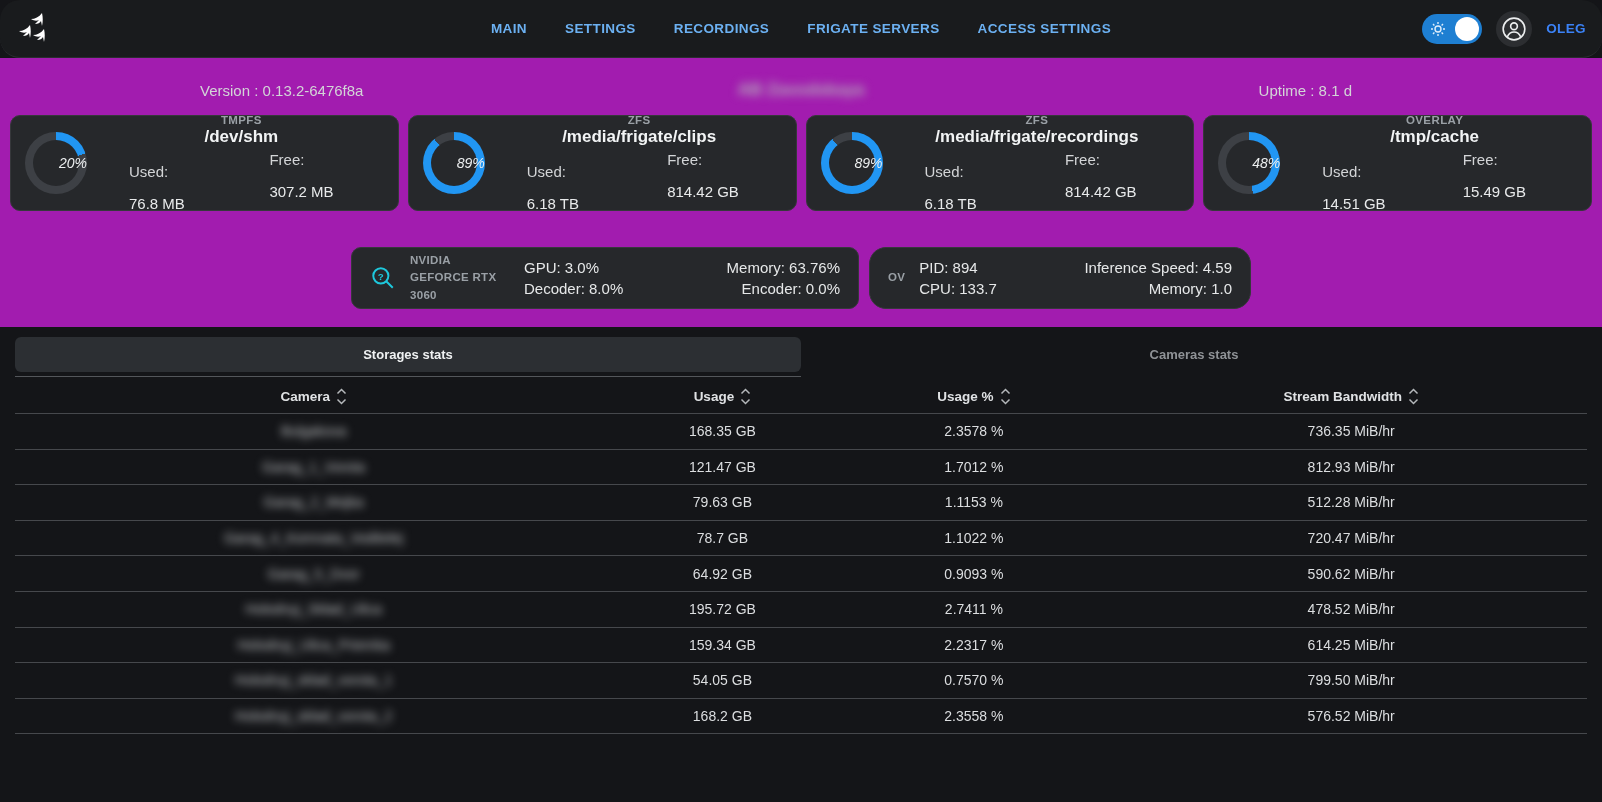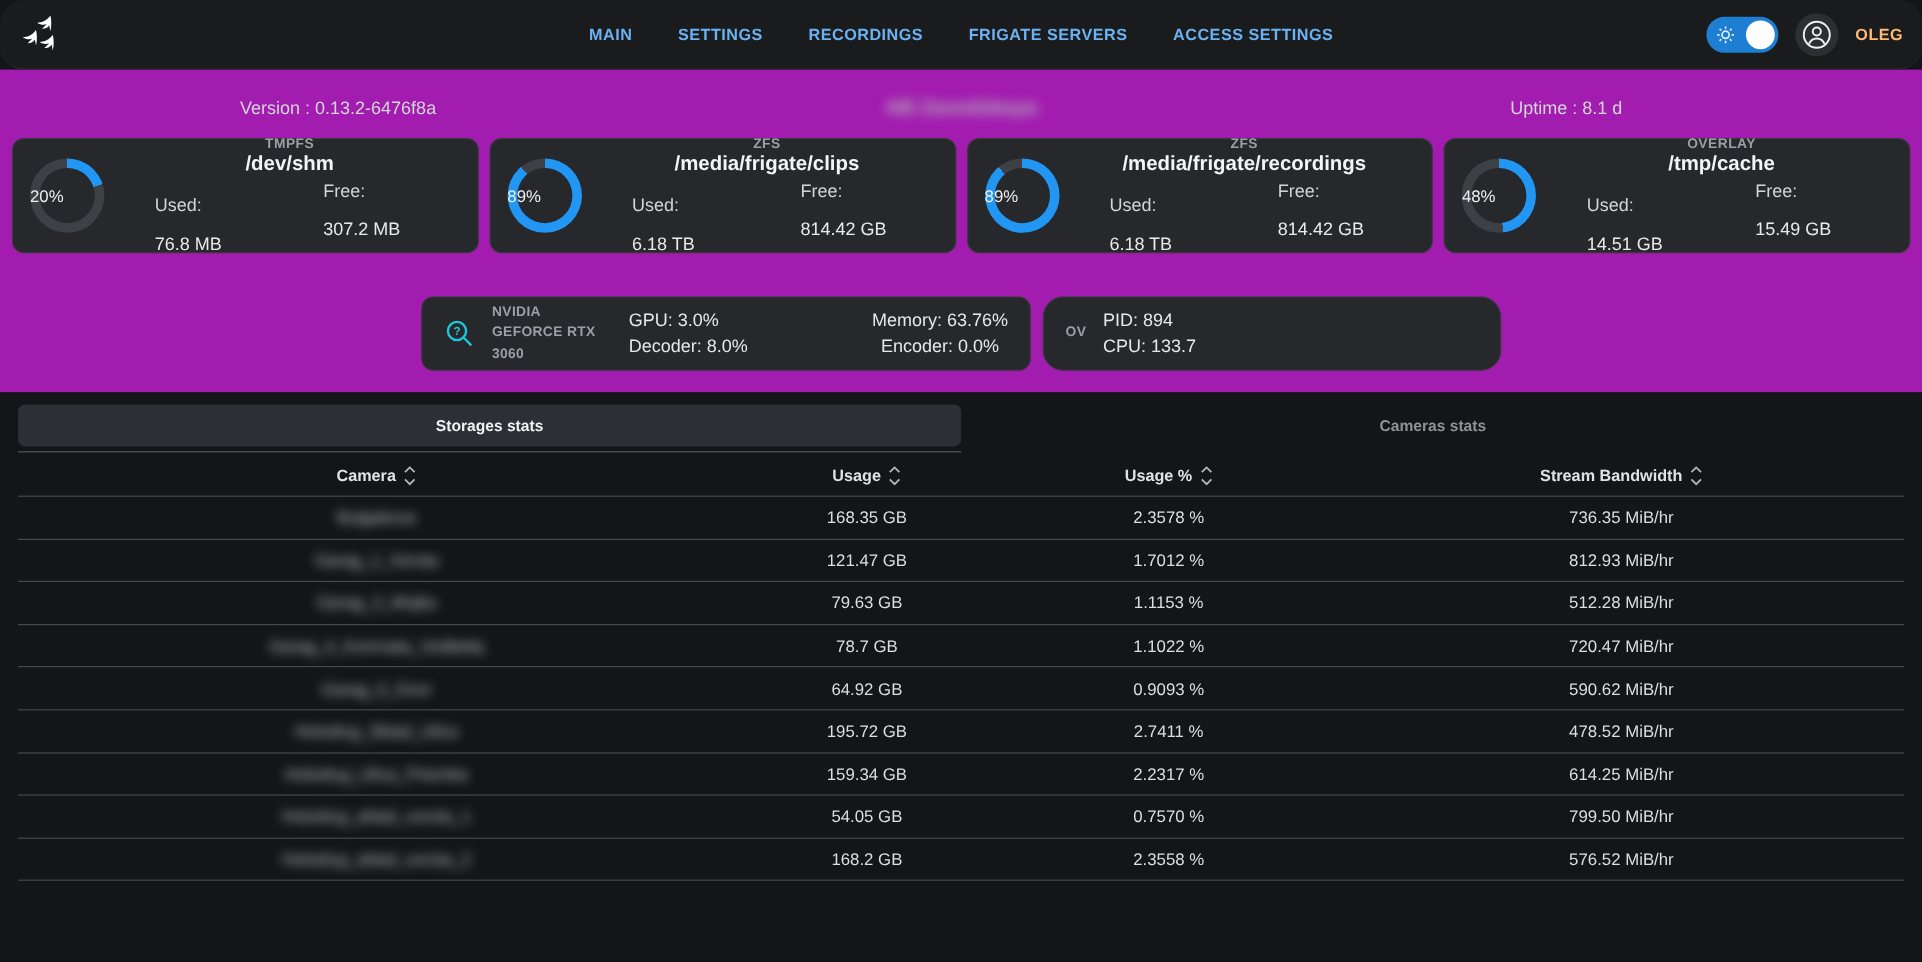--- a/index.html
+++ b/index.html
@@ -40,21 +40,21 @@
   .toggle .sun { margin-left: 8px; display: flex; }
   .toggle .knob {
     position: absolute; right: 3px; top: 3px;
     width: 24px; height: 24px; border-radius: 50%; background: #ffffff;
   }
   .avatar {
     width: 36px; height: 36px; border-radius: 50%;
     background: #2c2e31; border: none; cursor: pointer;
     display: flex; align-items: center; justify-content: center;
   }
-  .username { color: #fdba74; font-size: 13.5px; font-weight: 700; letter-spacing: .4px; cursor: pointer; }
+  .username { color: #3b82f6; font-size: 13.5px; font-weight: 700; letter-spacing: .4px; cursor: pointer; }
 
   
   .top { background: #a21caf; padding-bottom: 18px; }
   .info-row {
     position: relative;
     display: flex; justify-content: space-between;
     padding: 24px 250px 16px 200px;
     font-size: 15px; color: #d3d5d7;
   }
   .server-title {
@@ -67,21 +67,21 @@
     display: grid; grid-template-columns: repeat(4, 1fr); gap: 9px;
     padding: 0 10px;
   }
   .storage-card {
     background: #26282b; border: 1px solid #36383b; border-radius: 10px;
     height: 96px; display: flex; align-items: center; padding: 0 14px;
   }
   .gauge {
     width: 62px; height: 62px; border-radius: 50%;
     position: relative; flex: 0 0 62px;
-    display: flex; align-items: center; justify-content: flex-start;
+    display: flex; align-items: center; justify-content: flex-end; font-style: italic;
   }
   .gauge::after { content: ""; position: absolute; inset: 8px; border-radius: 50%; background: #26282b; }
   .gauge span { position: relative; z-index: 1; font-size: 14px; color: #eceeef; }
   .card-body { flex: 1; padding-left: 12px; }
   .fs-type { text-align: center; font-size: 11.5px; font-weight: 700; color: #9aa0a6; letter-spacing: .4px; }
   .fs-path { text-align: center; font-size: 17px; font-weight: 700; color: #f2f4f5; margin: 1px 0 4px; }
   .uf-grid { display: grid; grid-template-columns: 1fr 1fr; row-gap: 3px; }
   .uf-grid .c1 { padding-left: 30px; margin-top: 12px; }
   .uf-grid .c2 { padding-left: 28px; }
   .uf-label { font-size: 15px; color: #d3d5d7; }
@@ -94,21 +94,21 @@
   }
   .proc-card.gpu { width: 508px; }
   .proc-card.det { width: 382px; border-radius: 17px; }
   .proc-label {
     font-size: 11.5px; font-weight: 700; color: #9aa0a6;
     text-transform: uppercase; letter-spacing: .3px; line-height: 1.5;
     max-width: 100px;
   }
   .proc-stats { flex: 1; display: flex; justify-content: space-between; }
   .proc-col { display: flex; flex-direction: column; gap: 4px; font-size: 15px; color: #e6e8e9; }
-  .proc-col.right { text-align: right; align-items: center; }
+  .proc-col.right { text-align: right; }
 
   
   .bottom { background: #141518; padding: 10px 15px 0; }
   .tabs { display: flex; }
   .tab {
     flex: 1; height: 35px; border-radius: 6px;
     display: flex; align-items: center; justify-content: center;
     font-size: 13px; font-weight: 700; color: #8f9296;
     cursor: pointer; position: relative;
   }
@@ -271,20 +271,24 @@
       </div>
     </div>
 
     <div class="proc-card det">
       <div class="proc-label">ov</div>
       <div class="proc-stats">
         <div class="proc-col">
           <span>PID: 894</span>
           <span>CPU: 133.7</span>
         </div>
+        <div class="proc-col right">
+          <span>Inference Speed: 4.59</span>
+          <span>Memory: 1.0</span>
+        </div>
       </div>
     </div>
   </div>
 </section>
 
 <section class="bottom">
   <div class="tabs">
     <div class="tab active">Storages stats</div>
     <div class="tab">Cameras stats</div>
   </div>

